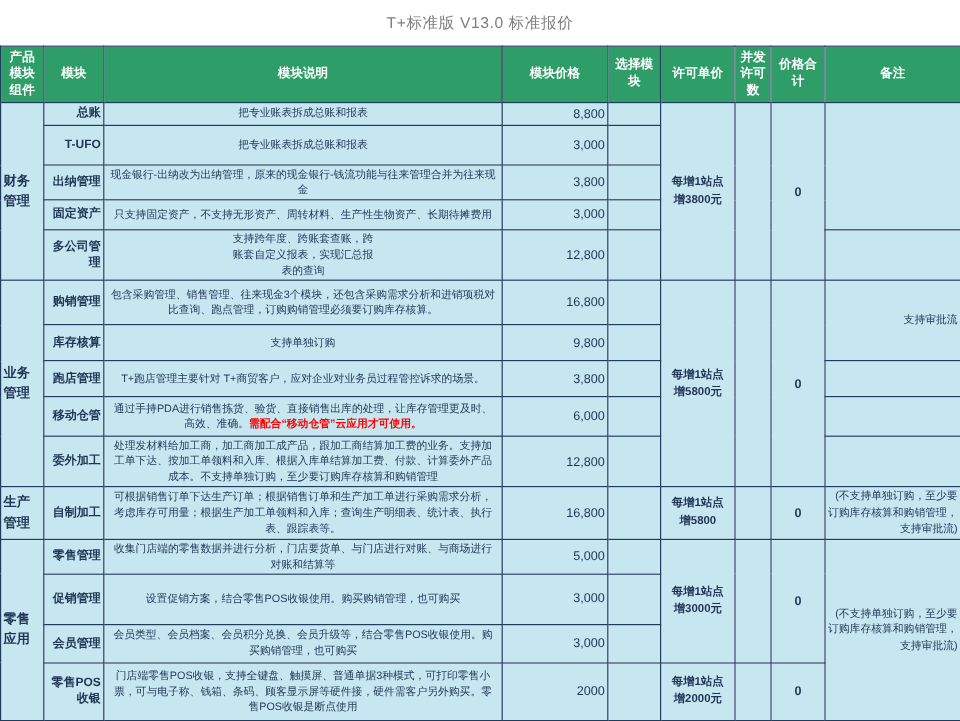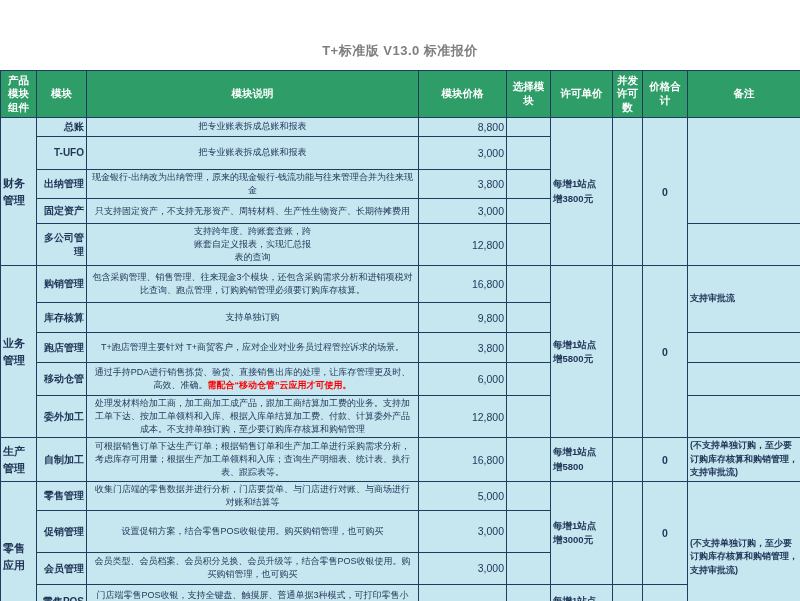--- a/index.html
+++ b/index.html
@@ -5,23 +5,22 @@
   * { box-sizing: border-box; }
   html, body { margin: 0; padding: 0; background: #ffffff; }
   body {
     width: 800px; height: 601px;
     font-family: "Liberation Sans", "DejaVu Sans", sans-serif;
     color: #1f3556;
   }
   .page-title {
     height: 38px;
     display: flex; align-items: center; justify-content: center;
-    font-size: 13px; font-weight: bold; color: #7f7f7f;
+    font-size: 13px; font-weight: normal; color: #7f7f7f;
     letter-spacing: 0.5px;
-    margin-top: 32px;
   }
   table.price-table {
     width: 800px;
     border-collapse: collapse;
     table-layout: fixed;
   }
   .price-table td, .price-table th {
     border: 1px solid #1f3c5f;
     background: #c6e6f0;
     vertical-align: middle;
@@ -44,27 +43,27 @@
     font-size: 10px; font-weight: bold; text-align: right; line-height: 1.35;
   }
   td.desc {
     font-size: 9px; text-align: center; line-height: 1.45; padding: 1px 4px;
   }
   td.price {
     font-size: 10.5px; font-weight: normal; text-align: right;
   }
   td.select, td.concurrent { background: #c6e6f0; }
   td.license {
-    font-size: 9.5px; font-weight: bold; line-height: 1.5;
+    font-size: 9.5px; font-weight: bold; text-align: center; line-height: 1.5;
   }
   td.total {
     font-size: 10.5px; font-weight: bold; text-align: center;
   }
   td.remark {
-    font-size: 9px; text-align: left; line-height: 1.5; font-weight: bold;
+    font-size: 9px; text-align: right; line-height: 1.5;
   }
   td.footer-label {
     background: #b9dfeb;
     font-size: 10.5px; font-weight: bold; text-align: center;
   }
   td.footer-cell { background: #b9dfeb; }
   .red-note { color: #ff0000; font-weight: bold; }
 </style>
 </head>
 <body>

